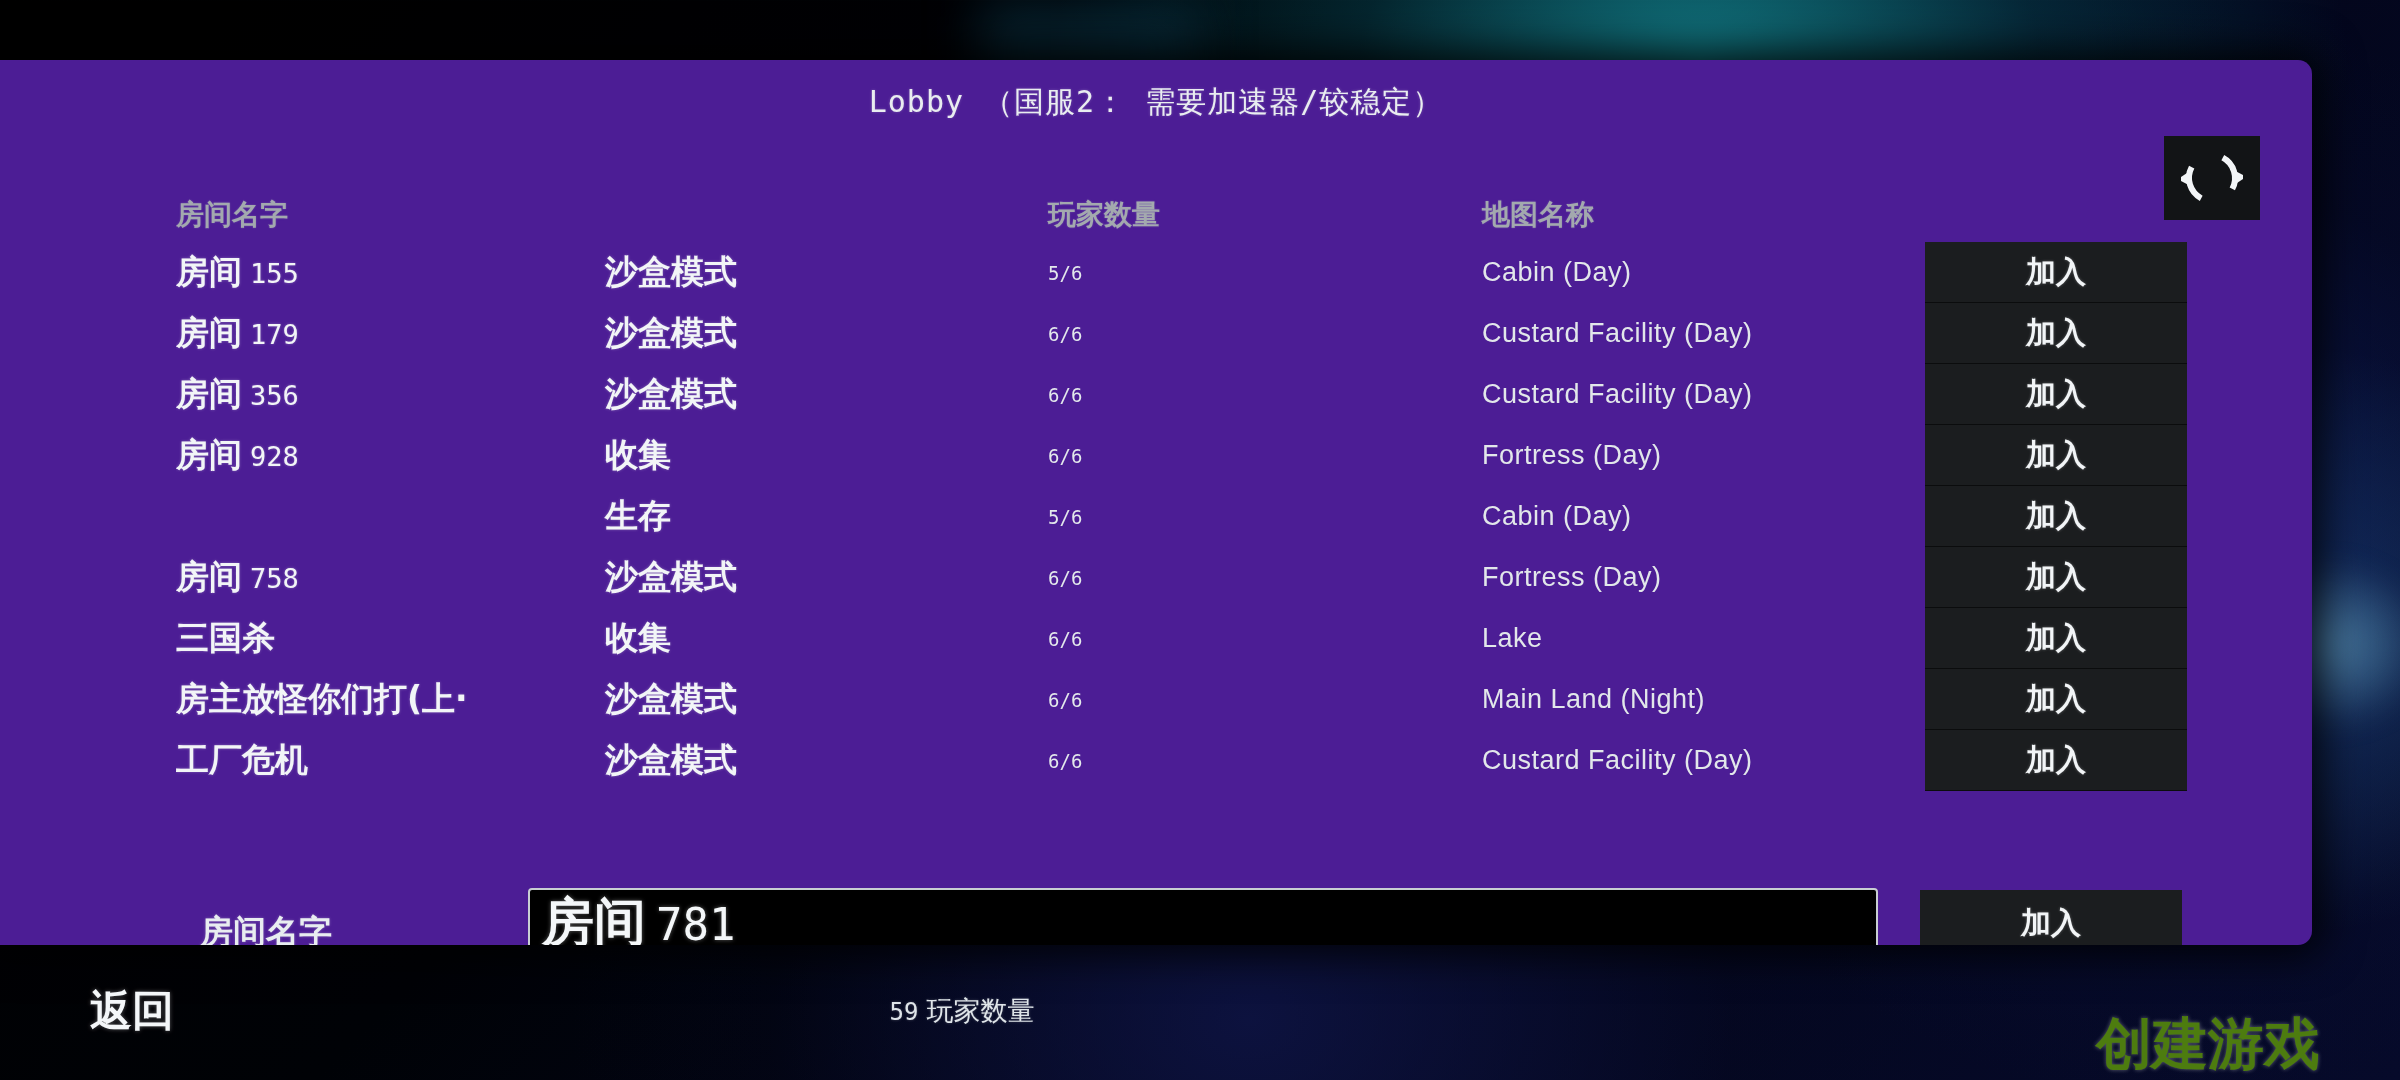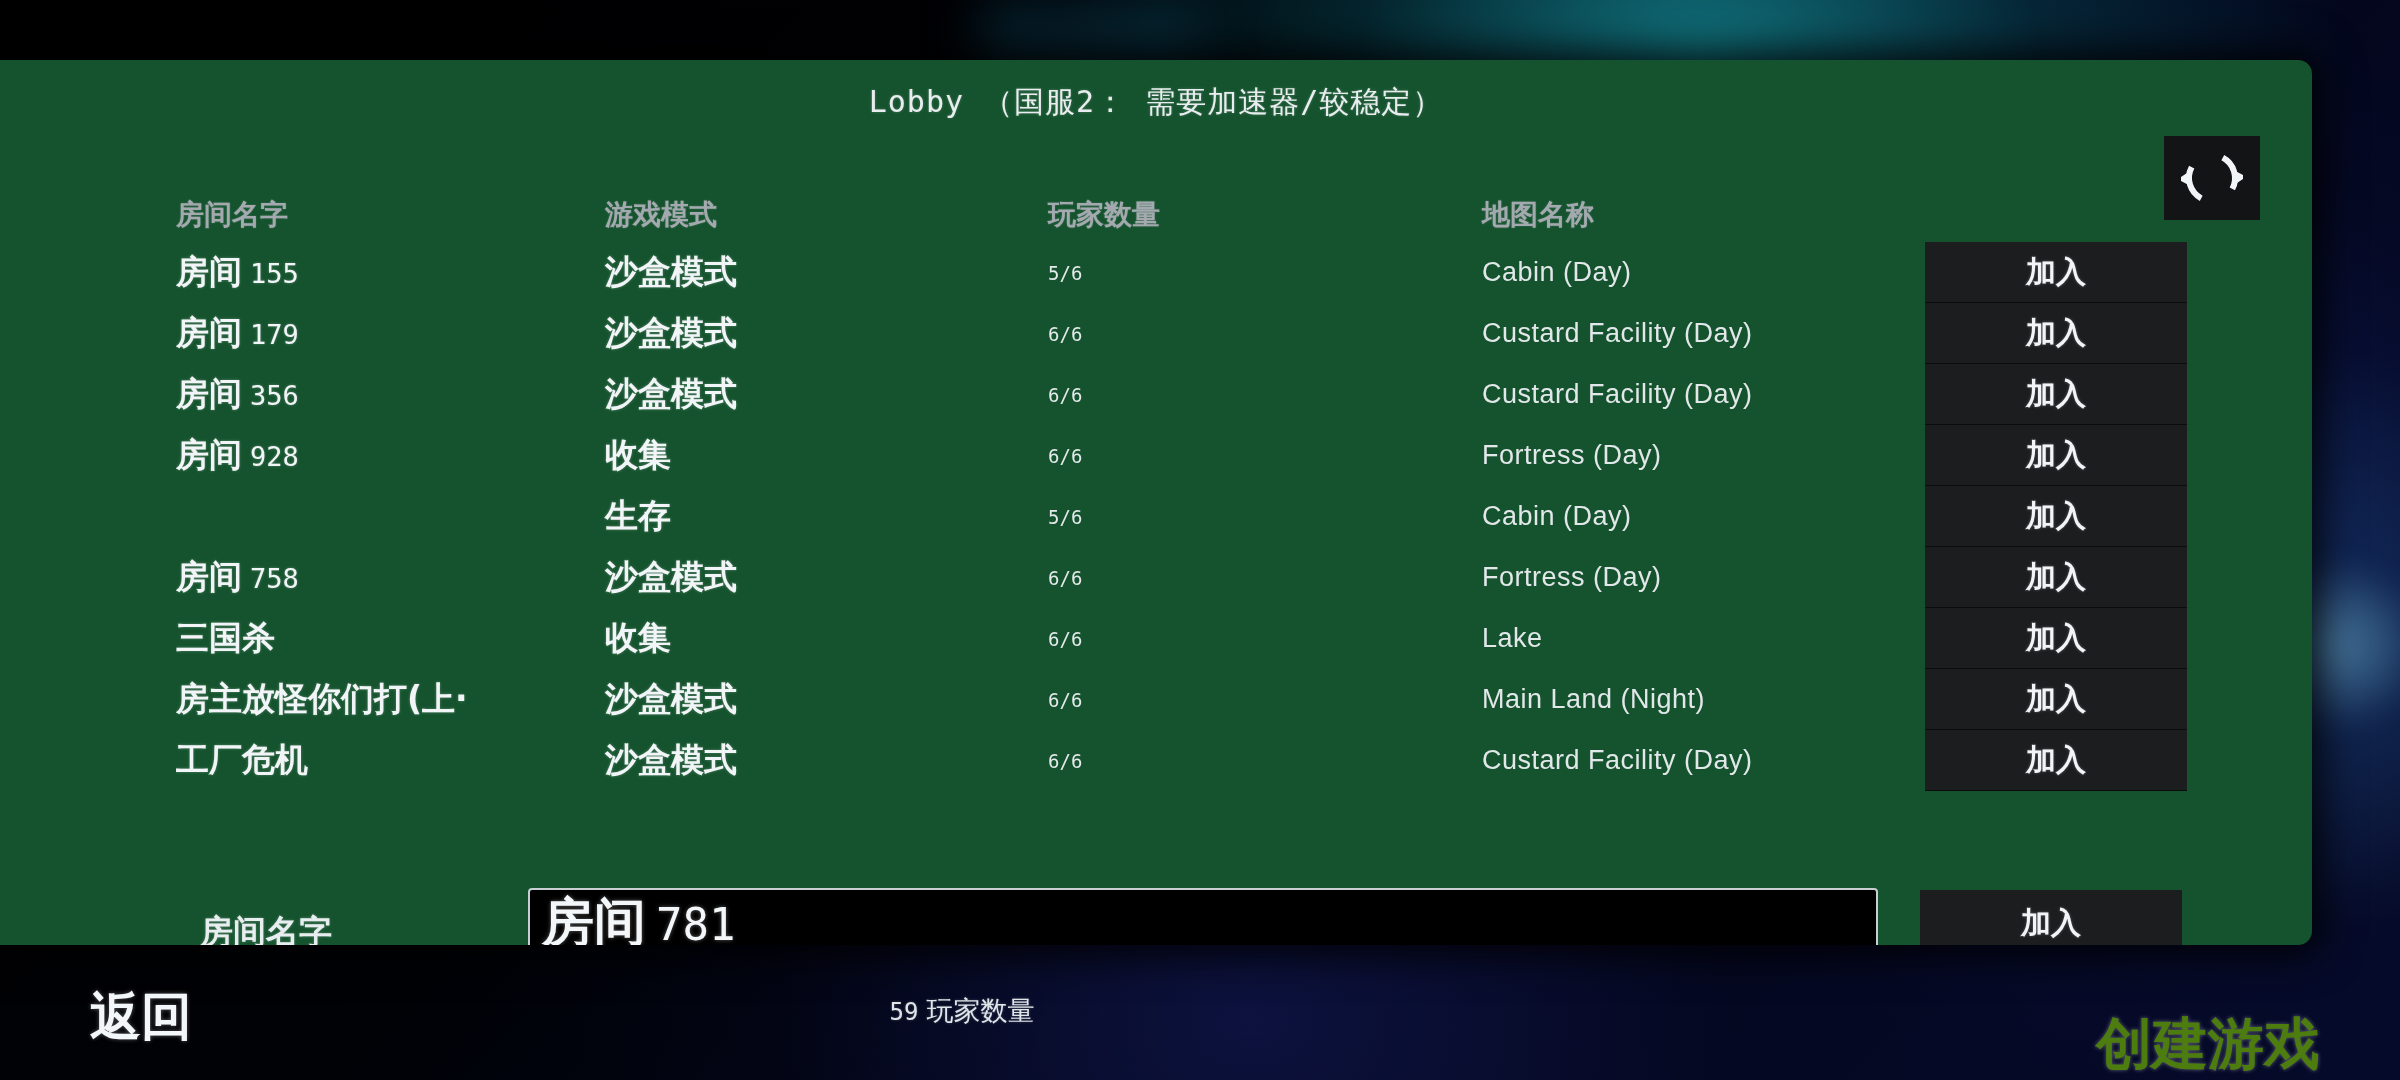--- a/index.html
+++ b/index.html
@@ -28,21 +28,21 @@
   #bg-glow {
     position:absolute; left:2230px; top:560px; width:200px; height:170px;
     background:radial-gradient(closest-side, rgba(120,190,220,0.55), rgba(0,0,0,0));
     filter:blur(14px);
   }
 
   
   #panel {
     position:absolute;
     left:0px; top:60px; width:2312px; height:885px;
-    background:#14532d;
+    background:#4c1d95;
     border-radius:0 14px 14px 0;
     box-shadow:0 0 40px 10px rgba(0,0,0,0.85);
     overflow:hidden;
   }
 
   #lobby-title {
     position:absolute; left:0; top:22px; width:2312px;
     text-align:center;
     color:#e9edf0; font-size:30px; letter-spacing:1px;
     font-family:"DejaVu Sans Mono","Liberation Mono",monospace;
@@ -160,21 +160,21 @@
     color:#f2f5f7; font-size:30px; font-weight:700;
     text-shadow:0 0 3px rgba(255,255,255,0.3);
   }
 
   
   #footer {
     position:absolute; left:0; top:945px; width:2400px; height:135px;
   }
   #back-button {
     position:absolute; left:90px; top:38px;
-    color:#f4f7f9; font-size:51px; font-weight:700;
+    color:#f4f7f9; font-size:42px; font-weight:700;
     text-shadow:0 0 4px rgba(255,255,255,0.35);
     cursor:pointer;
   }
   #player-count {
     position:absolute; left:0; top:48px; width:1924px;
     text-align:center;
     color:#dfe5e9; font-size:27px;
     text-shadow:0 0 3px rgba(255,255,255,0.25);
   }
   #player-count .pc-num {
@@ -208,21 +208,20 @@
         <path d="M31 54 A23 23 0 0 1 8 31" fill="none" stroke="#f2f5f7" stroke-width="6" stroke-linecap="butt" transform="rotate(28 31 31)"></path>
         <polygon points="0,0 13,-7 13,7" fill="#f2f5f7" transform="translate(9,24) rotate(118)"></polygon>
         <polygon points="0,0 13,-7 13,7" fill="#f2f5f7" transform="translate(53,38) rotate(-62)"></polygon>
       </svg>
     </span>
   </div>
 
   <div id="room-table">
     <div class="row head-row">
       <div class="c-name">房间名字</div>
-      <div class="c-mode">游戏模式</div>
       <div class="c-count">玩家数量</div>
       <div class="c-map">地图名称</div>
     </div>
     <div id="rows-host">
         <div class="row body-row">
           <div class="c-name"><span>房间</span><span class="rn-num">155</span></div>
           <div class="c-mode">沙盒模式</div>
           <div class="c-count">5/6</div>
           <div class="c-map">Cabin (Day)</div>
           <div class="join-cell">

